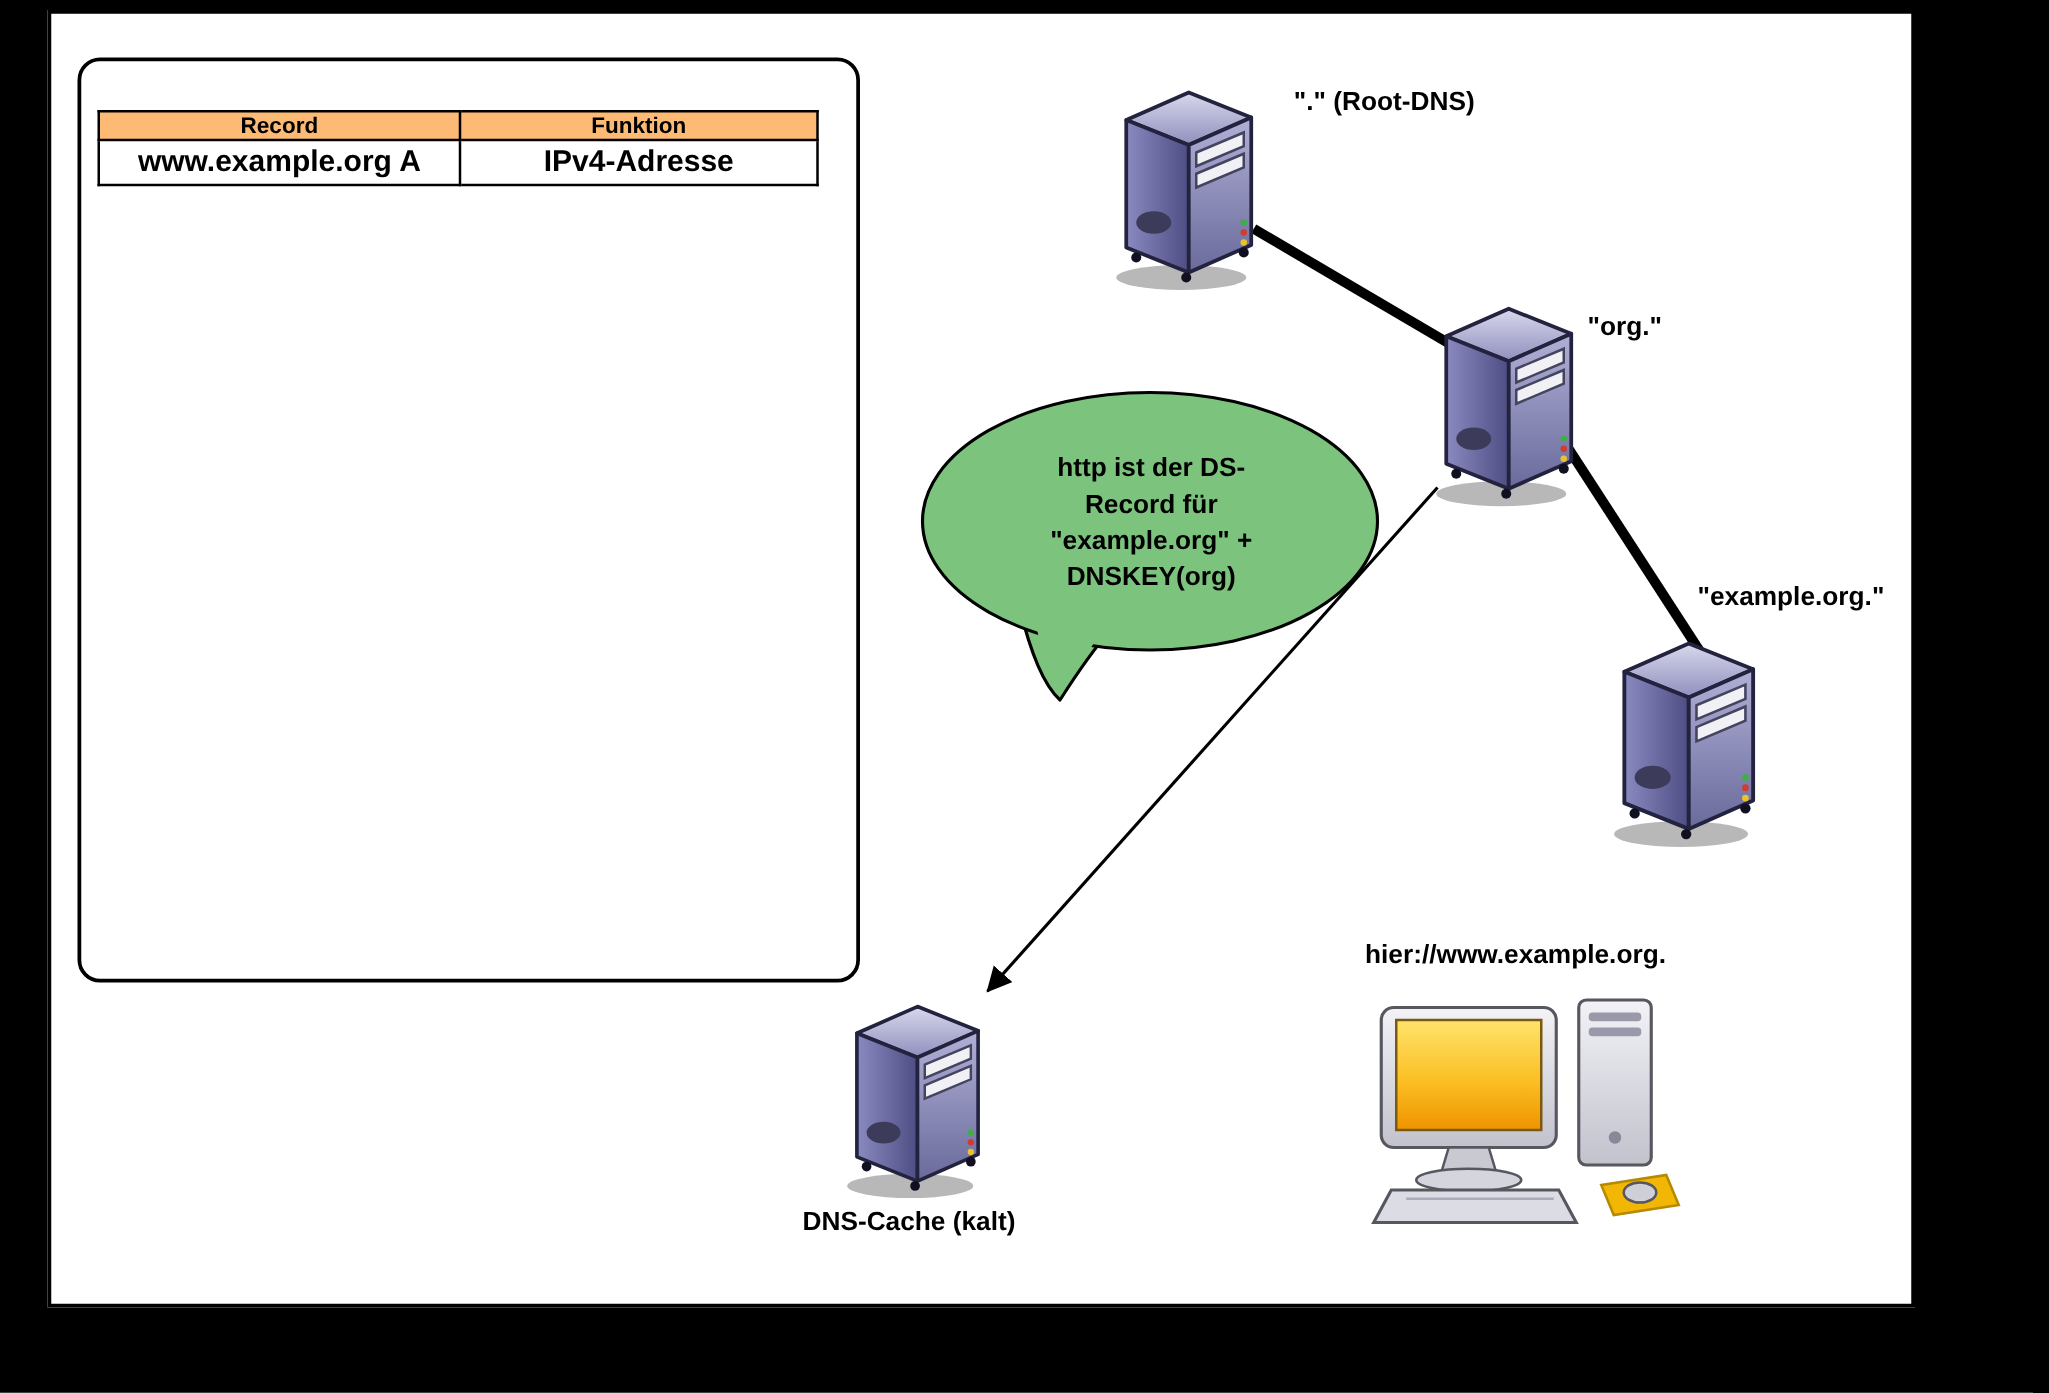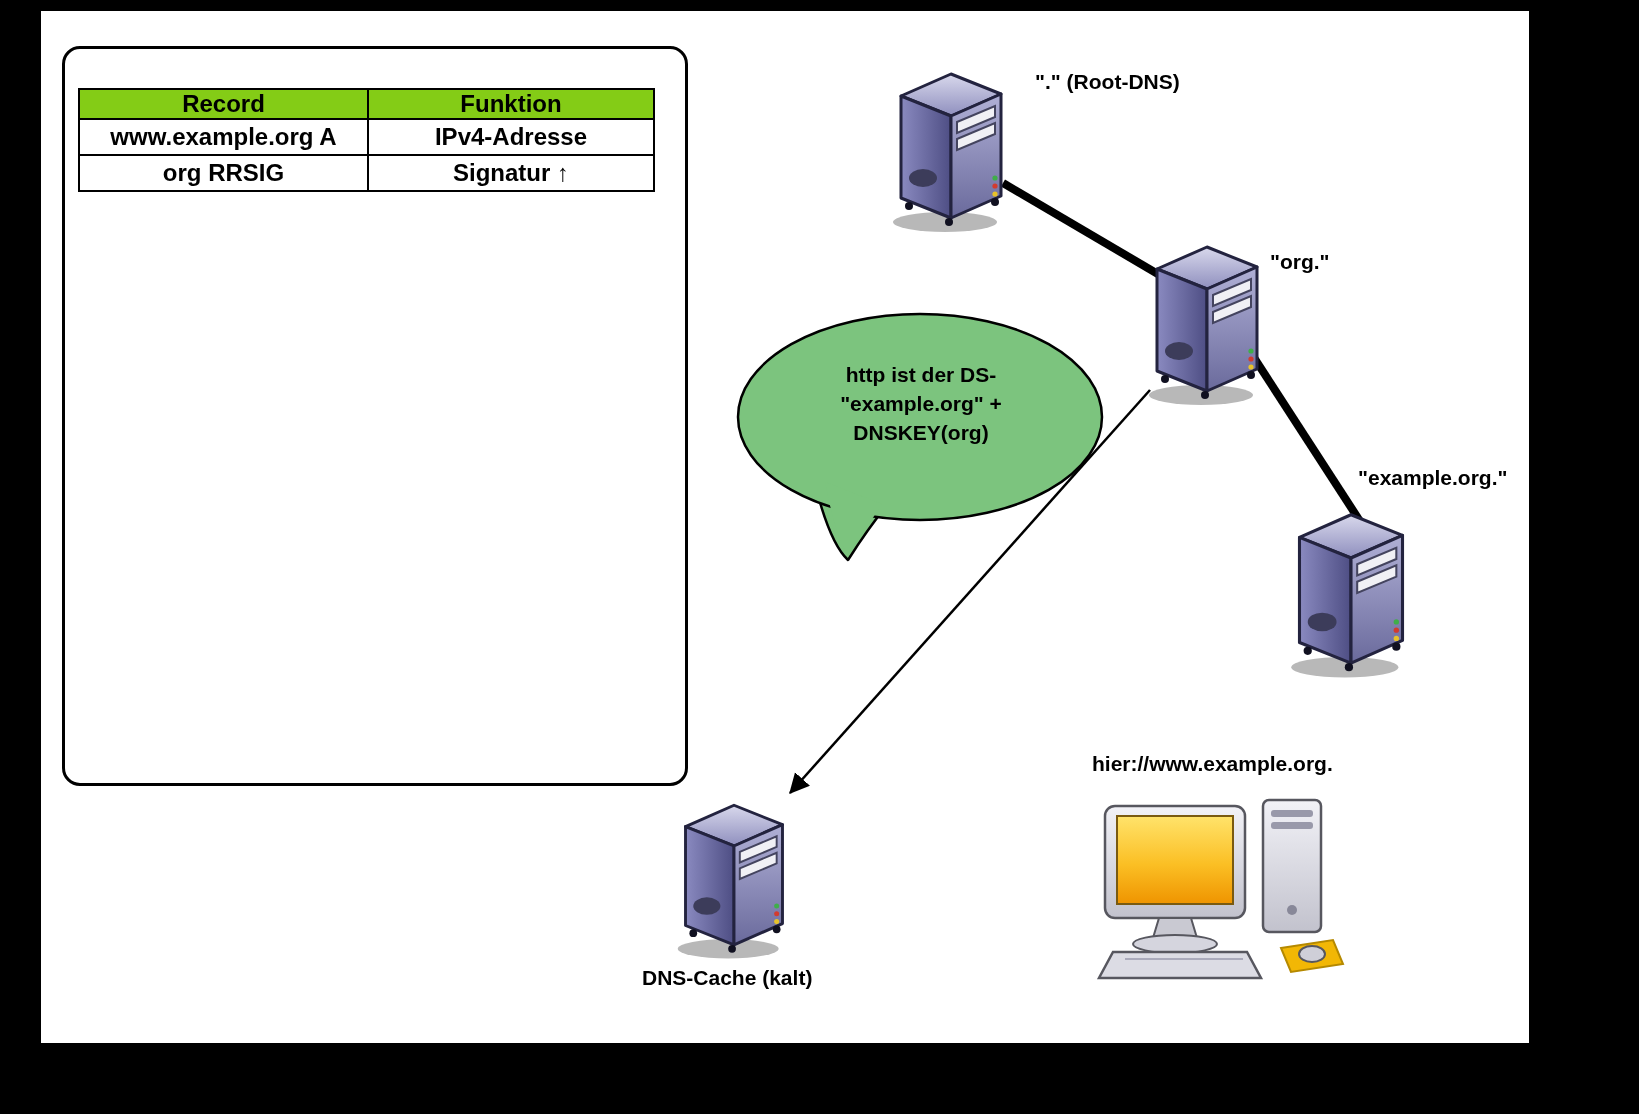--- a/index.html
+++ b/index.html
@@ -36,23 +36,23 @@
   }
   table.records th, table.records td {
     border:2.5px solid #000;
     font-weight:700;
     text-align:center;
     vertical-align:middle;
     font-size:24px;
     background:#fff;
   }
   table.records th {
-    background:#84cc16;
+    background:#fdba74;
     height:20px;
-    font-size:24px;
+    font-size:18px;
   }
   table.records td { height:36px; }
   table.records .col-record { width:289px; }
   table.records .col-funktion { width:286px;margin-top:44px; }
   .node {
     position:absolute;
     overflow:visible;
   }
   .label {
     position:absolute;
@@ -156,24 +156,20 @@
     <tr>
       <th class="col-record">Record</th>
       <th class="col-funktion">Funktion</th>
     </tr>
   </thead>
   <tbody>
     <tr>
       <td>www.example.org A</td>
       <td>IPv4-Adresse</td>
     </tr>
-    <tr>
-      <td>org RRSIG</td>
-      <td>Signatur ↑</td>
-    </tr>
   </tbody>
 </table>
 
 <svg class="node" style="left:885px; top:62px; width:132px; height:172px;">
     <use href="#sym-server"></use>
   </svg>
 <div class="label" style="left:1035px; top:70px;">"." (Root-DNS)</div>
 
 <svg class="node" style="left:1141px; top:235px; width:132px; height:172px;">
     <use href="#sym-server"></use>
@@ -190,20 +186,21 @@
   </svg>
 <div class="label" style="left:642px; top:966px;">DNS-Cache (kalt)</div>
 
 <svg class="bubble-svg">
   <path d="M 85 172 C 95 212, 105 236, 118 248 C 132 226, 146 206, 160 190 Z" fill="#7cc47e" stroke="#000" stroke-width="2.5" stroke-linejoin="round"></path>
   <ellipse cx="190" cy="105" rx="182" ry="103" fill="#7cc47e" stroke="#000" stroke-width="2.5"></ellipse>
   <path d="M 95 170 C 102 205, 108 228, 118 242 C 130 224, 142 208, 152 192 Z" fill="#7cc47e"></path>
 </svg>
 <div class="bubble-text">
   <div>http ist der DS-</div>
+  <div>Record für</div>
   <div>"example.org" +</div>
   <div>DNSKEY(org)</div>
 </div>
 
 <div class="label" style="left:1092px; top:752px;">hier://www.example.org.</div>
 <svg class="node" style="left:1085px; top:792px; width:260px; height:200px;">
     <use href="#sym-computer"></use>
   </svg>
 
 </body></html>

